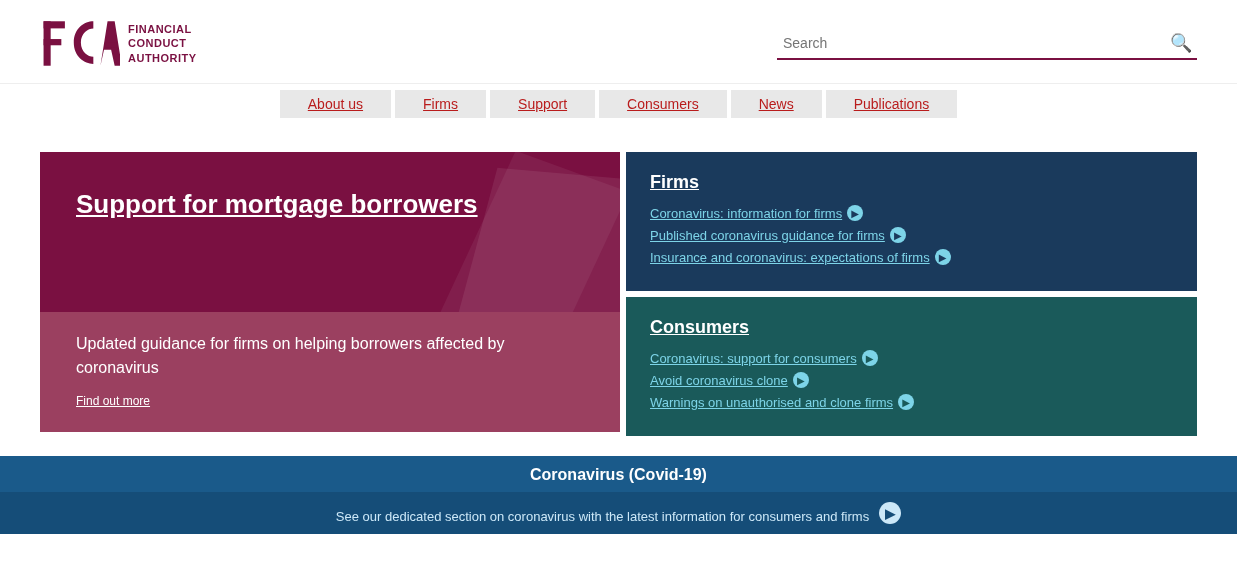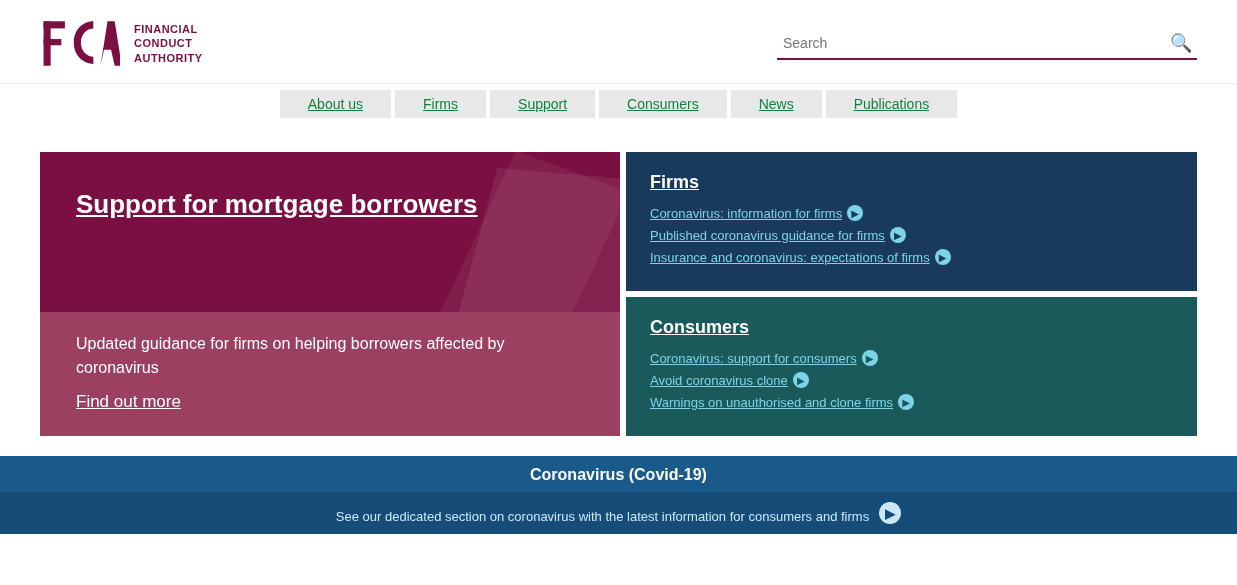--- a/index.html
+++ b/index.html
@@ -9,21 +9,21 @@
     .header {
       display: flex;
       align-items: center;
       justify-content: space-between;
       padding: 16px 40px 12px 40px;
       background: #fff;
     }
     .logo-area {
       display: flex;
       align-items: center;
-      gap: 14px;
+      gap: 8px;
     }
     .logo-box {
       width: 80px;
       height: 55px;
       position: relative;
     }
     .logo-svg {
       width: 100%;
       height: 100%;
     }
@@ -67,21 +67,21 @@
       display: flex;
       justify-content: center;
       gap: 4px;
       padding: 6px 20px 10px 20px;
       border-top: 1px solid #eee;
     }
     .nav-item {
       background: #e8e8e8;
       padding: 6px 28px;
       text-decoration: underline;
-      color: #15803d;
+      color: #b91c1c;
       font-size: 14px;
       cursor: pointer;
       border: none;
       font-family: Arial, sans-serif;
     }
 
     
     .main-content {
       display: flex;
       gap: 0;
@@ -137,21 +137,21 @@
       padding: 20px 36px 24px 36px;
     }
     .sub-text {
       color: #fff;
       font-size: 16px;
       line-height: 1.5;
       margin-bottom: 12px;
     }
     .find-out-more {
       color: #fff;
-      font-size: 17px;
+      font-size: 12px;
       text-decoration: underline;
       cursor: pointer;
     }
 
     
     .right-panels {
       flex: 1;
       display: flex;
       flex-direction: column;
       gap: 6px;

